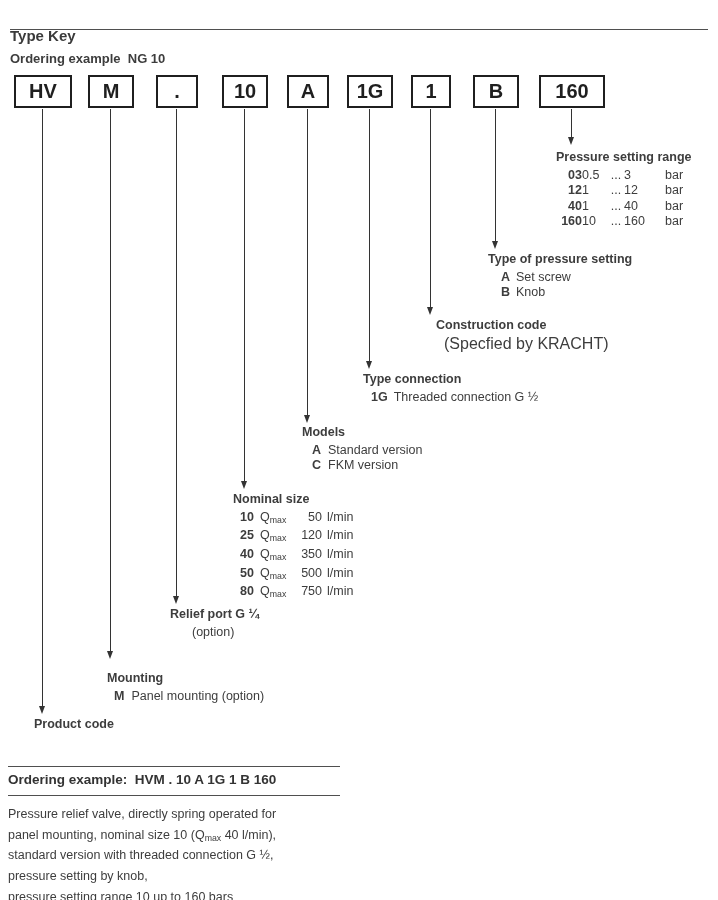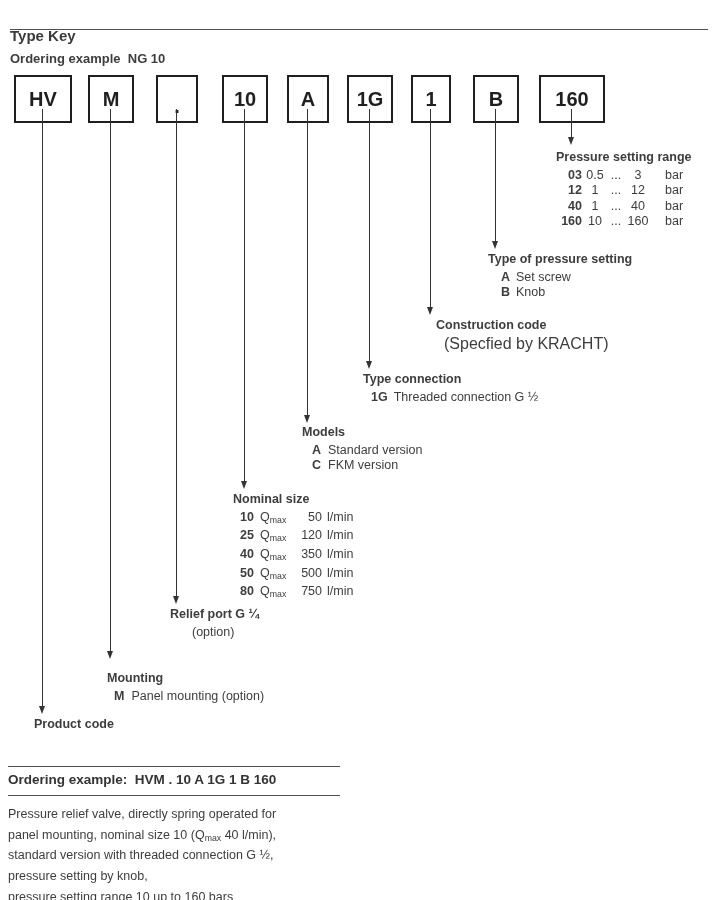--- a/index.html
+++ b/index.html
@@ -6,37 +6,37 @@
   html,body { background:#ffffff; }
   body { font-family:"Liberation Sans", sans-serif; color:#3d3d3d; }
   .page { position:relative; width:718px; height:900px; background:#fff; overflow:hidden; }
 
   .page-title { position:absolute; left:10px; top:5px; font-size:15px; font-weight:bold; color:#3a3a3a;margin-top:22px; }
   .rule { position:absolute; height:1px; background:#4f4f4f; }
   .rule-top { left:10px; top:29px; width:698px; }
 
   .ordering-label { position:absolute; left:10px; top:51px; font-size:13px; font-weight:bold; white-space:pre; }
 
-  .code-box { position:absolute; top:75px; height:48px; border:2px solid #1f1f1f;
+  .code-box { position:absolute; top:75px; height:33px; border:2px solid #1f1f1f;
               display:flex; align-items:center; justify-content:center;
               font-size:20px; font-weight:bold; color:#1f1f1f; background:#fff; }
   .code-box.dot { align-items:flex-end; padding-bottom:3px; }
 
   .arrow { position:absolute; width:0; border-left:1px solid #333; }
   .arrow::after { content:""; position:absolute; bottom:-8px; left:-4px;
                   border:3.5px solid transparent; border-top:8px solid #333; border-bottom:none; }
 
   .block { position:absolute; font-size:12.5px; color:#3d3d3d; line-height:15.5px; }
   .block .bt { font-weight:bold; margin-bottom:2px; }
   .row { display:flex; }
   .code { font-weight:bold; text-align:right; }
   .sub { font-size:0.7em; vertical-align:-0.25em; }
 
   .pr-row { display:grid; grid-template-columns:26px 26px 16px 28px auto; }
-  .pr-row .min, .pr-row .max { text-align:center; }
+  .pr-row .min, .pr-row .max { text-align:left; }
   .pr-row .dots { text-align:center; }
   .pr-row .unit { padding-left:13px; }
   .pr-row .code { padding-right:0; }
 
   .ns-row { display:grid; grid-template-columns:18px 40px 28px auto; margin-left:3px; }
   .ns-row .code { text-align:right; padding-right:0; }
   .ns-row .q { padding-left:6px; }
   .ns-row .flow { text-align:right; }
   .ns-row .unit { padding-left:5px; }
 

